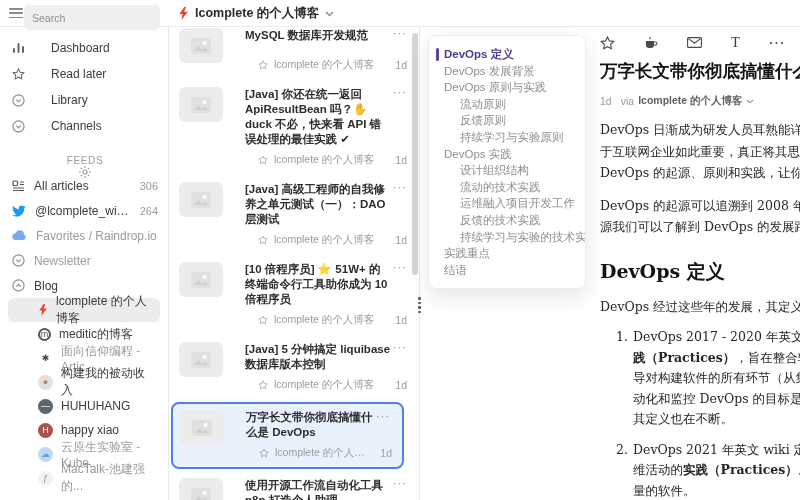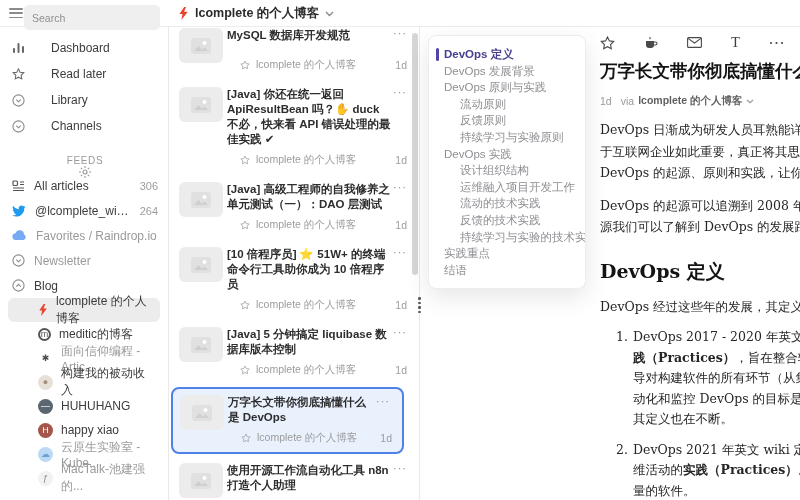--- a/index.html
+++ b/index.html
@@ -44,21 +44,21 @@
   .child-item { height:24px; display:flex; align-items:center; gap:8px; padding:0 10px 0 30px;
                 font-size:12px; color:#3c3c3c; margin:0 8px; border-radius:6px; cursor:pointer; }
   .child-item.sel { background:#ececec; }
   .avatar { width:15px; height:15px; border-radius:50%; display:inline-flex; align-items:center;
             justify-content:center; font-size:9px; flex:none; overflow:hidden; }
 
   
   .middle { position:absolute; left:169px; top:27px; bottom:0; width:250px; overflow:hidden;
             background:#fff; z-index:1; }
   .mlist { margin-top:-6px; }
-  .aitem { position:relative; display:flex; gap:4px; padding:7px 12px 8px 10px; }
+  .aitem { position:relative; display:flex; gap:22px; padding:7px 12px 8px 10px; }
   .aitem .thumb { width:44px; height:35px; background:#ececec; border-radius:6px; flex:none;
                   display:flex; align-items:center; justify-content:center; }
   .aitem .body { flex:1; display:flex; flex-direction:column; min-height:44px; overflow:hidden; }
   .aitem .ttl { font-size:11.5px; line-height:15px; font-weight:600; color:#2d2d2d;
                 padding-right:16px; }
   .aitem .meta { margin-top:auto; padding-top:6px; display:flex; align-items:center; gap:6px;
                  padding-left:13px; font-size:10.5px; color:#9c9c9c; }
   .aitem .meta .src { flex:1; white-space:nowrap; overflow:hidden; text-overflow:ellipsis; }
   .aitem .more { position:absolute; right:12px; top:7px; color:#8f8f8f; font-size:11px;
                  letter-spacing:1px; line-height:10px; cursor:pointer; }
@@ -424,22 +424,22 @@
 
 <div class="toc" id="toc-popup">
     <div class="toc-item act">DevOps 定义</div>
     <div class="toc-item">DevOps 发展背景</div>
     <div class="toc-item">DevOps 原则与实践</div>
     <div class="toc-item lv1">流动原则</div>
     <div class="toc-item lv1">反馈原则</div>
     <div class="toc-item lv1">持续学习与实验原则</div>
     <div class="toc-item">DevOps 实践</div>
     <div class="toc-item lv1">设计组织结构</div>
+    <div class="toc-item lv1">流动的技术实践</div>
     <div class="toc-item lv1">运维融入项目开发工作</div>
-    <div class="toc-item lv1">流动的技术实践</div>
     <div class="toc-item lv1">反馈的技术实践</div>
     <div class="toc-item lv1">持续学习与实验的技术实践</div>
     <div class="toc-item">实践重点</div>
     <div class="toc-item">结语</div>
   </div>
 
 <div class="reader">
   <div class="rtoolbar">
     <span class="tool ic">
       <svg width="15" height="14" viewBox="0 0 15 14">

